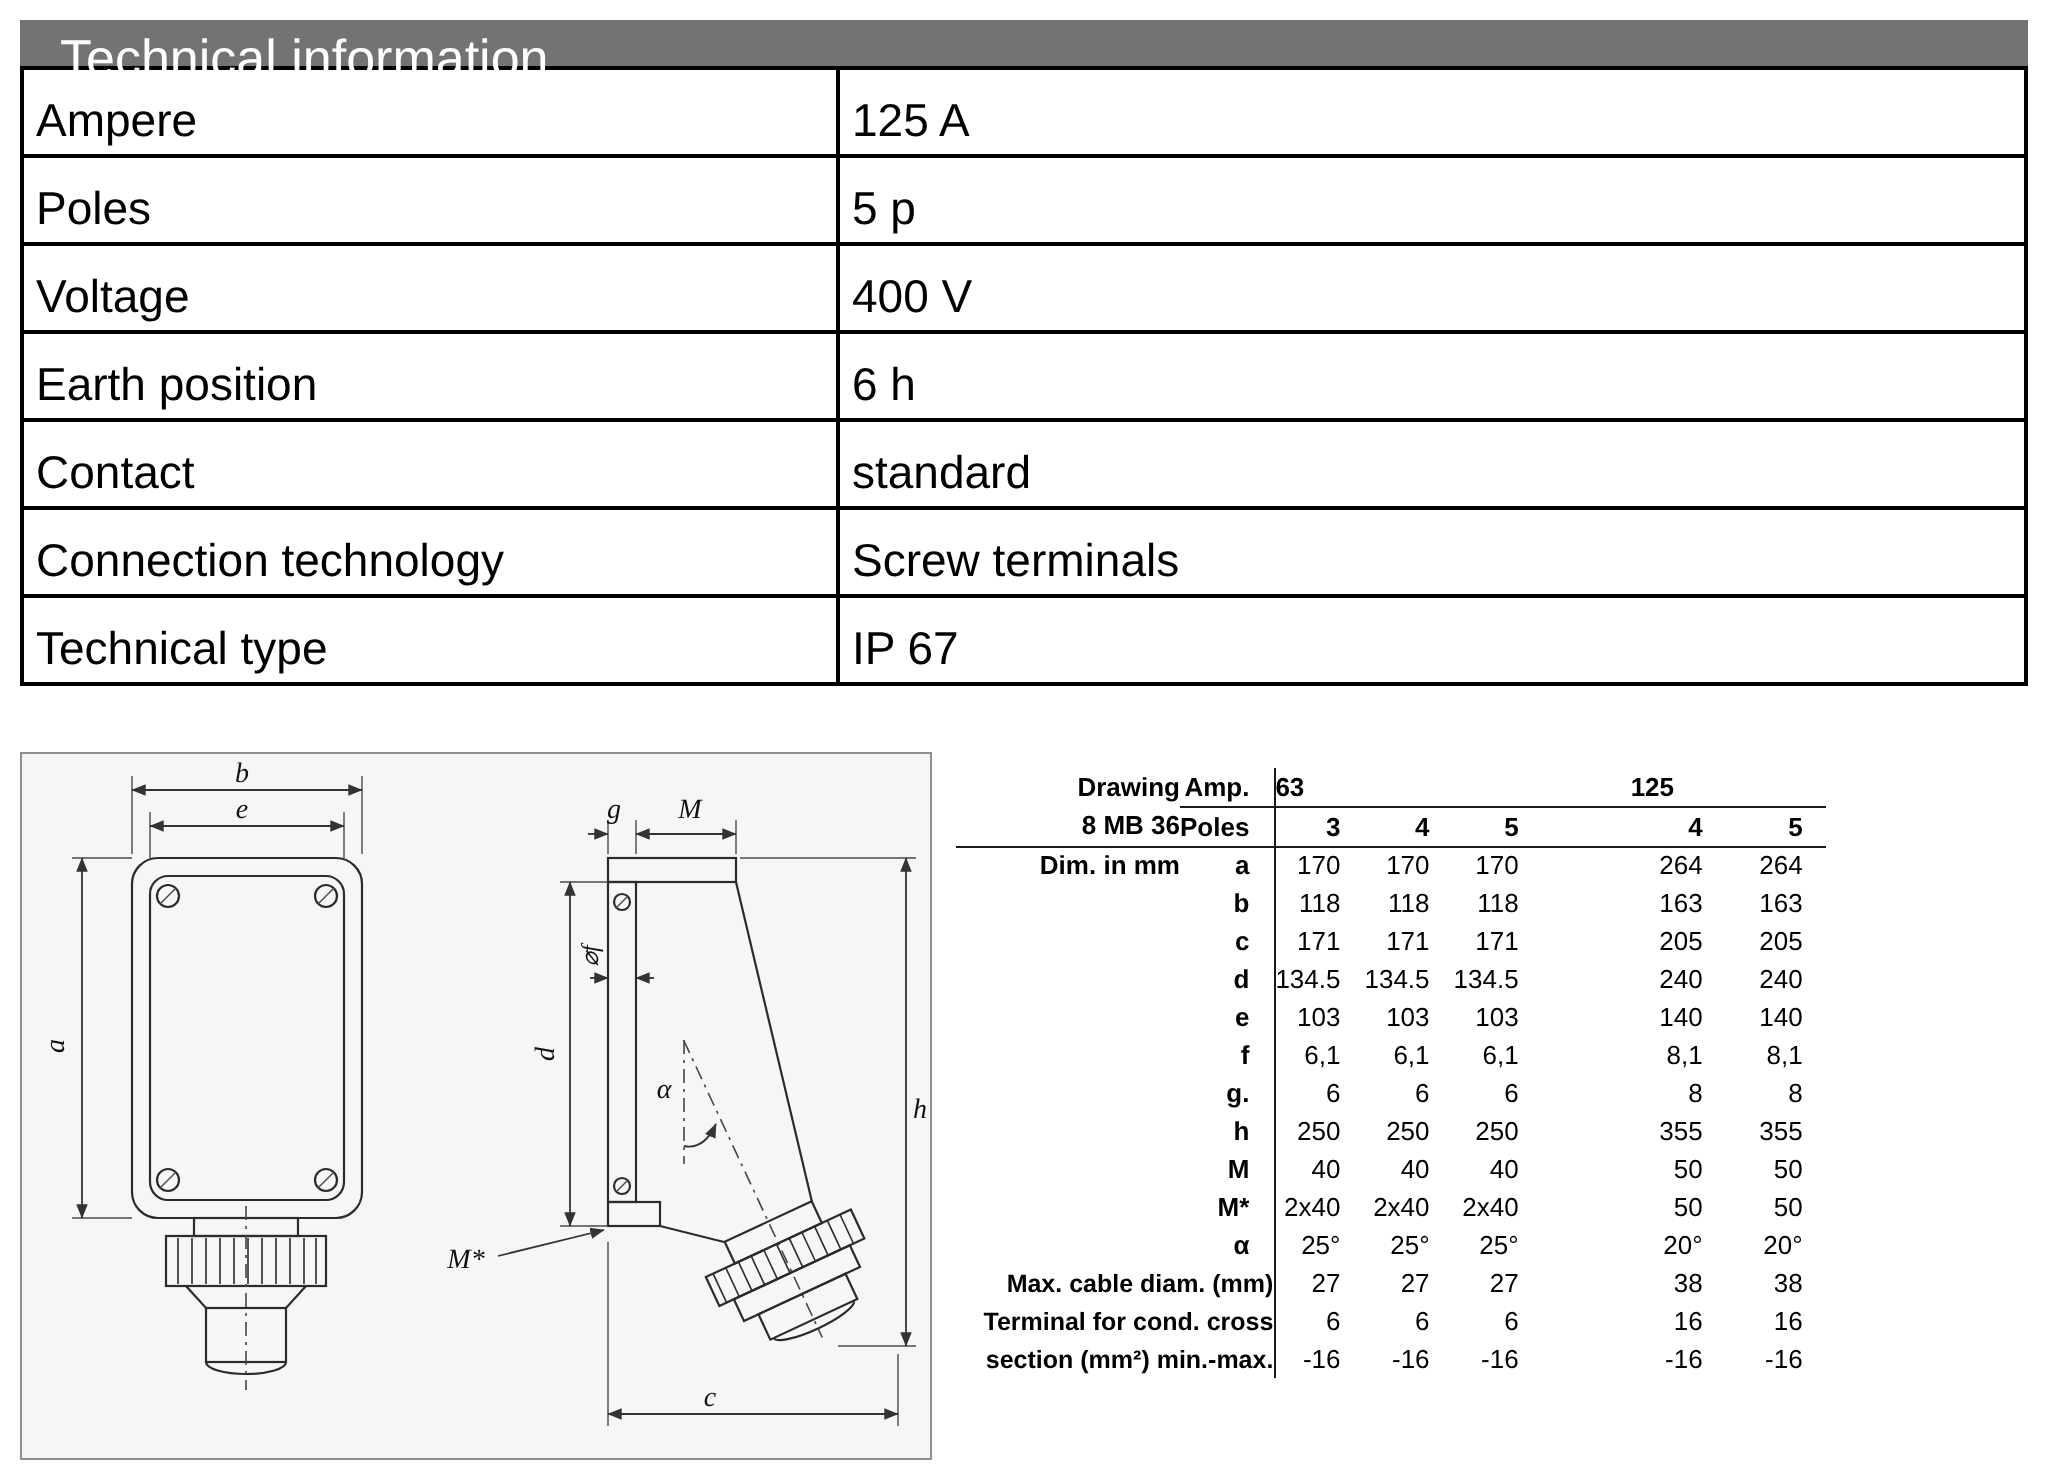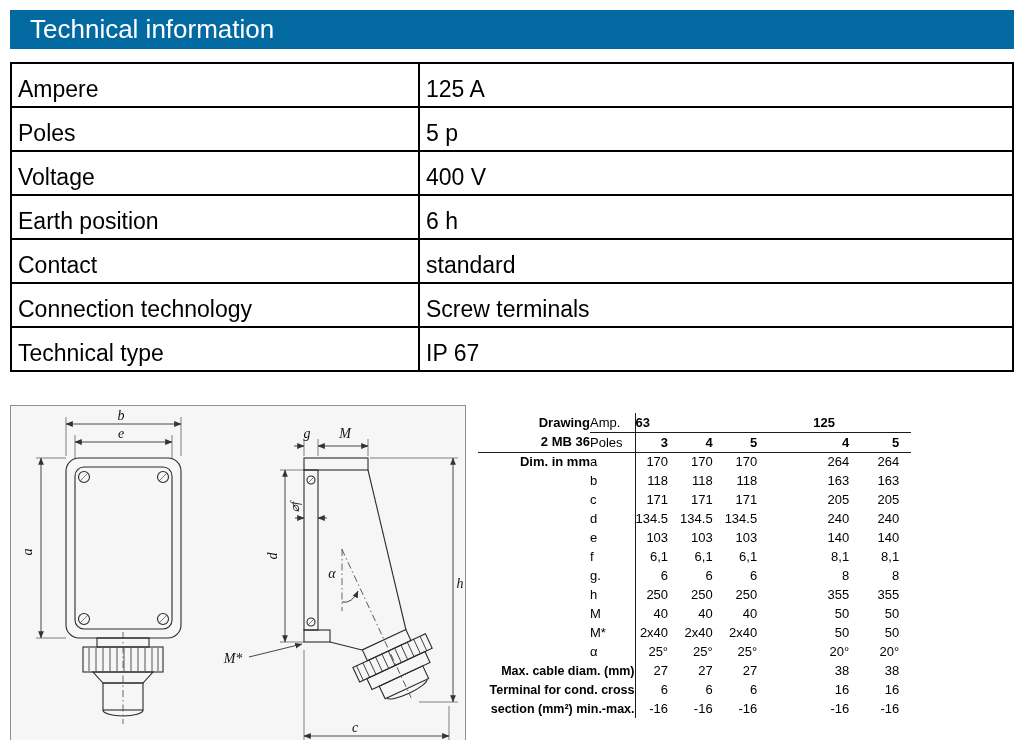--- a/index.html
+++ b/index.html
@@ -9,23 +9,23 @@
     background:#ffffff;
     font-family:"Liberation Sans", sans-serif;
     color:#000;
     position:relative;
     overflow:hidden;
   }
   .page { position:absolute; inset:0; padding:10px 10px 12px 10px; }
 
   
   .titlebar {
-    height:39px; background:#0369a1; color:#fff;
+    height:23px; background:#737373; color:#fff;
     font-size:26px; line-height:39px; padding-left:20px;
-    margin-bottom:13px;
+    margin-bottom:0;
   }
 
   
   table.spec { width:100%; border-collapse:collapse; }
   table.spec td {
     border:2px solid #000;
     font-size:23px; line-height:27px;
     padding:12px 6px 3px 6px; height:31px;
     vertical-align:middle; white-space:nowrap;
   }
@@ -40,21 +40,21 @@
   .draw-box svg { display:block; }
 
   .dims { margin-left:12px; padding-top:8px; }
   table.dt { border-collapse:collapse; table-layout:fixed; }
   table.dt td {
     font-size:13px; height:19px; padding:0 12px 0 0;
     vertical-align:middle; white-space:nowrap;
   }
   table.dt td.lbl { font-weight:bold; text-align:right; padding:0 0 0 2px; }
   table.dt td.lbl.sm { font-size:12.5px; }
-  table.dt td.dim { font-weight:normal; text-align:left; }
+  table.dt td.dim { font-weight:bold; text-align:right; }
   table.dt td.val { text-align:right; }
   table.dt td.b   { font-weight:bold; }
   table.dt td.vline { border-right:1.4px solid #1a1a1a; }
   table.dt td.hb { border-bottom:1.2px solid #1a1a1a; }
   table.dt tr.poles td { border-bottom:1.6px solid #1a1a1a; height:20px; }
   table.dt td.grp { font-weight:bold; padding:0; }
   table.dt td.g125 { padding-left:44px; }
 
   
   .s  { stroke:#2b2b2b; fill:none; stroke-width:1.1; }
@@ -274,21 +274,21 @@
             <col style="width:50px">
         </colgroup>
         <tbody>
             <tr>
           <td class="lbl">Drawing</td>
           <td class="dim vline hb">Amp.</td>
           <td class="grp hb" colspan="3">63</td>
           <td class="grp g125 hb" colspan="2">125</td>
         </tr>
         <tr class="poles">
-          <td class="lbl">2 MB 36</td>
+          <td class="lbl">8 MB 36</td>
           <td class="dim vline">Poles</td>
           <td class="val b">3</td>
           <td class="val b">4</td>
           <td class="val b">5</td>
           <td class="val b">4</td>
           <td class="val b">5</td>
         </tr>
 
         <tr>
           <td class="lbl">Dim. in mm</td>

